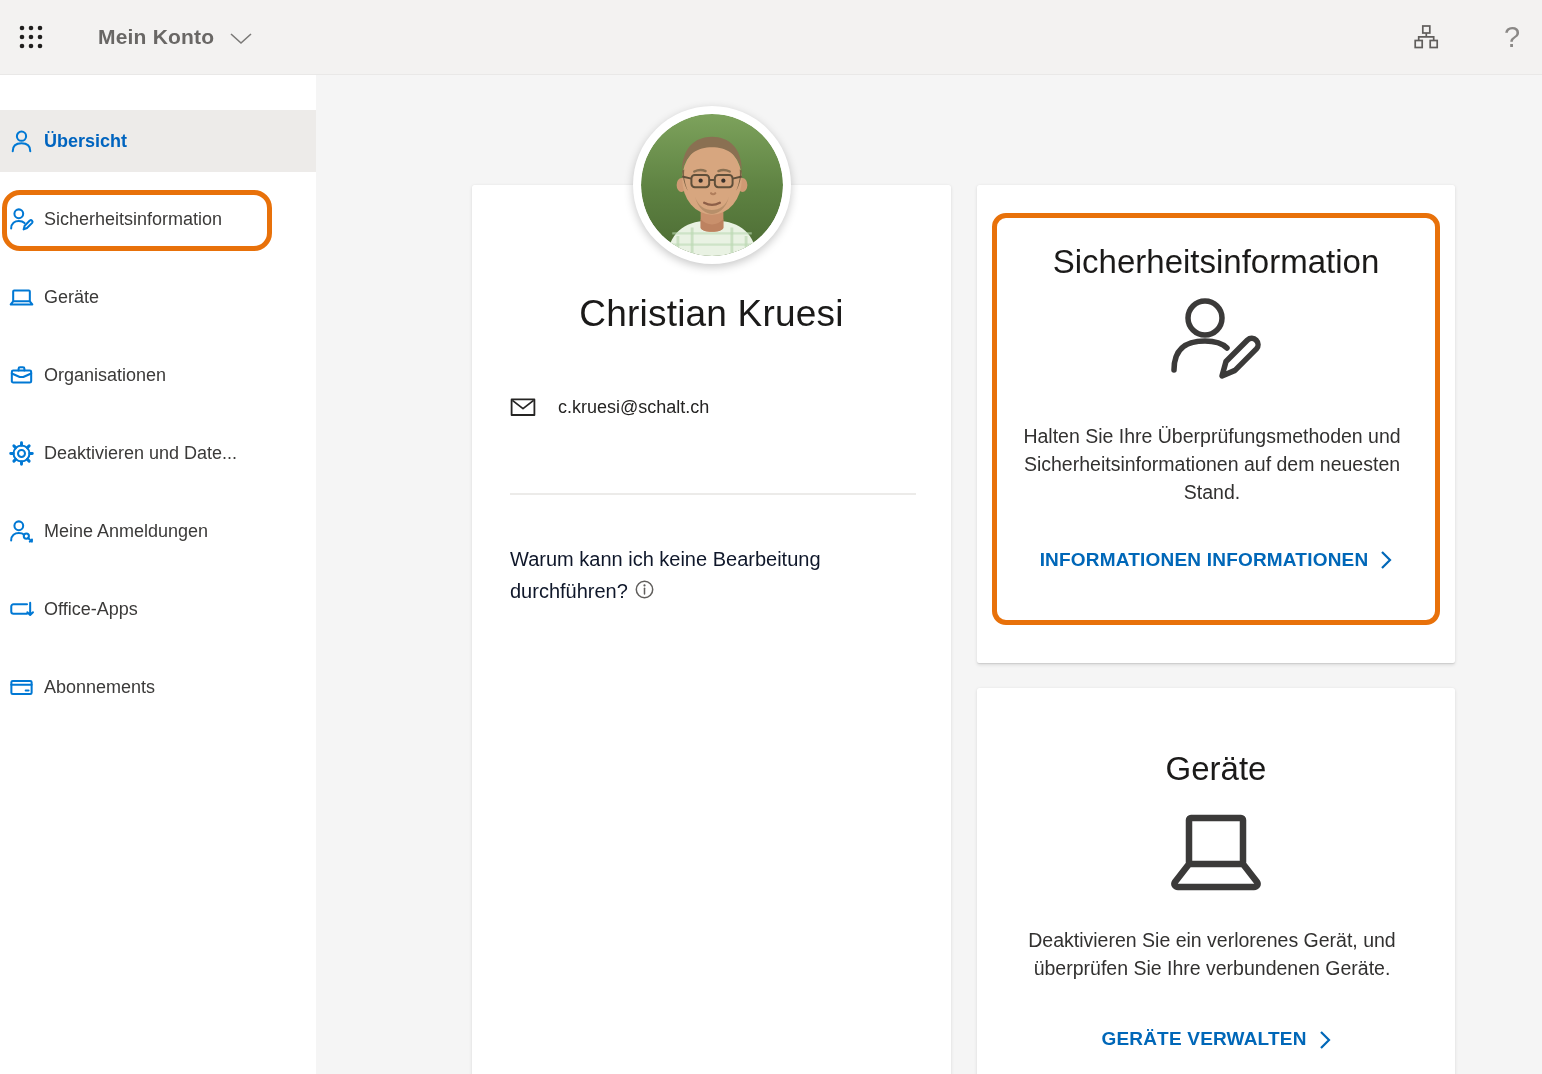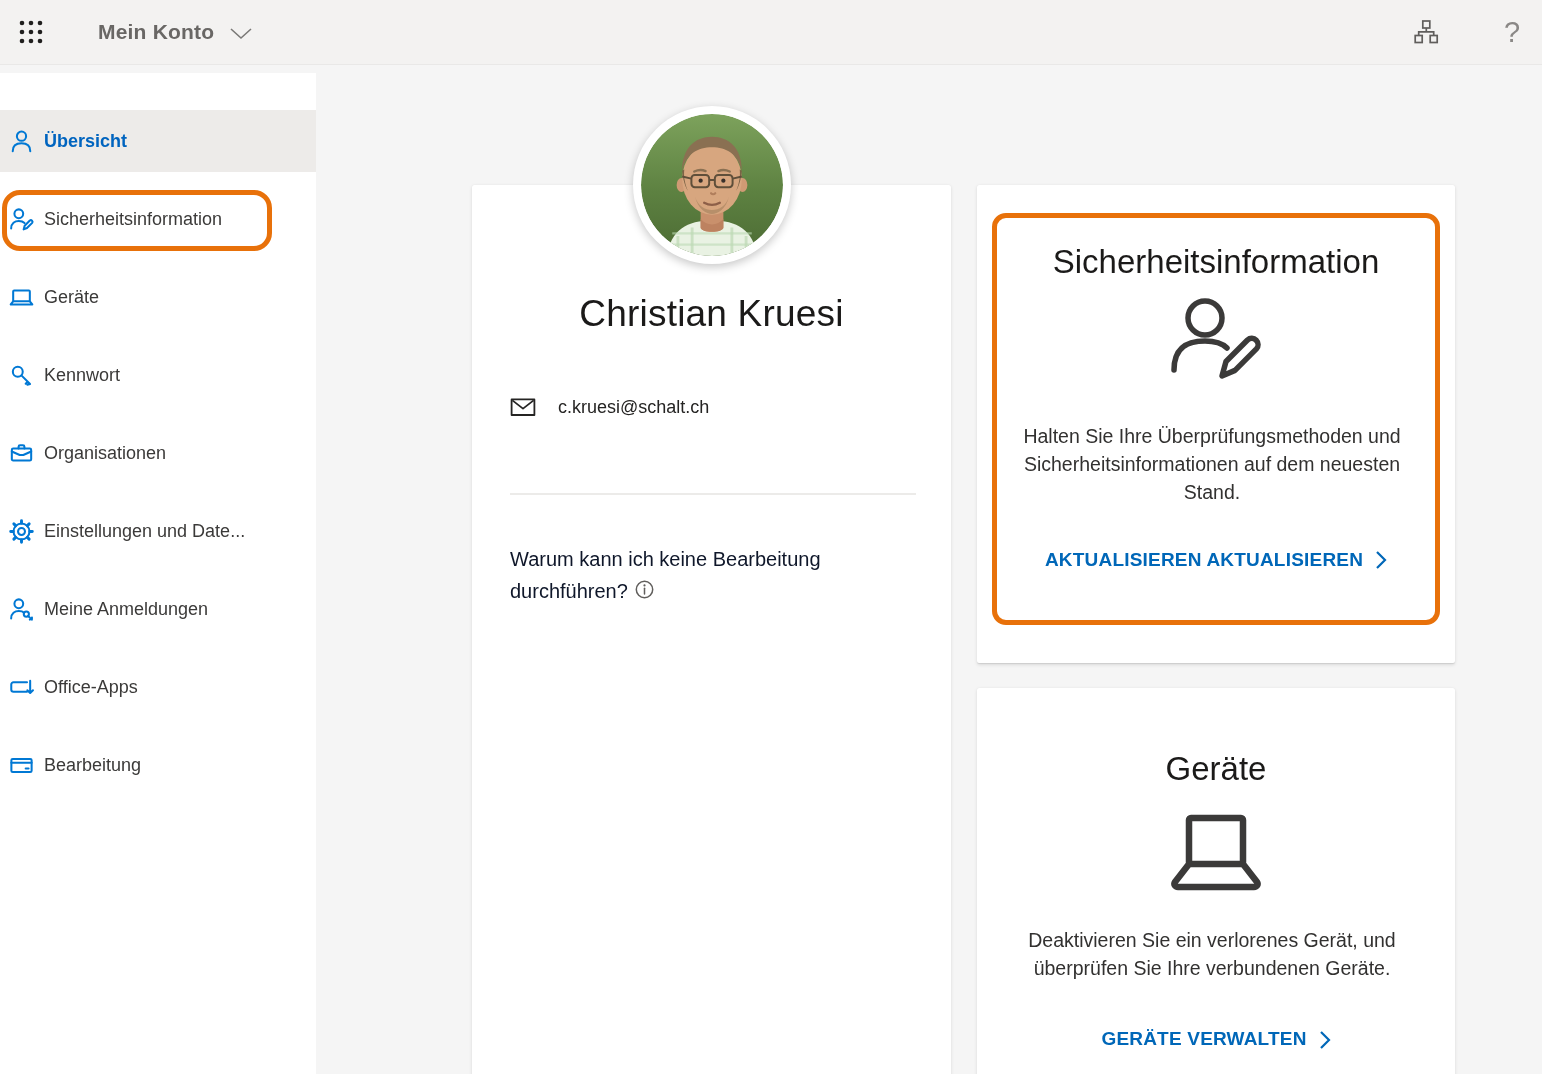--- a/index.html
+++ b/index.html
@@ -6,21 +6,21 @@
   html, body { width: 1542px; height: 1074px; overflow: hidden; }
   body {
     font-family: "Liberation Sans", sans-serif;
     background: #f5f5f5;
     color: #323130;
     position: relative;
   }
 
   
   .topbar {
-    position: absolute; top: 0; left: 0; right: 0; height: 65px;
+    position: absolute; top: 0; left: 0; right: 0; height: 75px;
     background: #f3f2f1;
     display: flex; align-items: center;
     border-bottom: 1px solid rgba(0,0,0,0.04);
     z-index: 20;
   }
   .waffle-btn {
     width: 50px; height: 50px; margin-left: 6px;
     display: flex; align-items: center; justify-content: center;
     cursor: pointer; border: none; background: transparent;
   }
@@ -219,31 +219,20 @@
         <svg width="27" height="27" viewBox="0 0 24 24">
           <g fill="none" stroke="#0078d4" stroke-width="1.8" stroke-linecap="round" stroke-linejoin="round">
             <rect x="4.6" y="5.8" width="14.8" height="9.6" rx="0.8"></rect>
             <path d="M4.6 15.4 L2.4 18.2 H21.6 L19.4 15.4"></path>
           </g>
         </svg>
       </span>
       <span class="nav-label">Geräte</span>
     </div>
 
-    <div class="nav-item">
-      <span class="nav-icon">
-        <svg width="27" height="27" viewBox="0 0 24 24">
-          <g fill="none" stroke="#0078d4" stroke-width="1.8" stroke-linecap="round" stroke-linejoin="round">
-            <circle cx="8.7" cy="8.7" r="4.4"></circle>
-            <path d="M11.9 11.9 L19.6 19.6 M19.6 19.6 L17.2 20.3 M17.5 17.5 L15.7 19.3"></path>
-          </g>
-        </svg>
-      </span>
-      <span class="nav-label">Kennwort</span>
-    </div>
 
     <div class="nav-item">
       <span class="nav-icon">
         <svg width="27" height="27" viewBox="0 0 24 24">
           <g fill="none" stroke="#0078d4" stroke-width="1.8" stroke-linecap="round" stroke-linejoin="round">
             <rect x="3.4" y="7.6" width="17.2" height="10.6" rx="1.2"></rect>
             <path d="M9.4 7.6 V6 a1.3 1.3 0 0 1 1.3 -1.3 h2.6 a1.3 1.3 0 0 1 1.3 1.3 V7.6"></path>
             <path d="M3.4 10.2 L10.4 13.3 H13.6 L20.6 10.2"></path>
           </g>
         </svg>
@@ -257,21 +246,21 @@
           <g fill="none" stroke="#0078d4" stroke-width="1.8">
             <circle cx="12" cy="12" r="7.1"></circle>
             <circle cx="12" cy="12" r="3.1"></circle>
           </g>
           <g stroke="#0078d4" stroke-width="2.6" stroke-linecap="round">
             <path d="M19.3 12 H21.6 M12 19.3 V21.6 M4.7 12 H2.4 M12 4.7 V2.4"></path>
             <path d="M17.2 17.2 L18.8 18.8 M6.8 17.2 L5.2 18.8 M6.8 6.8 L5.2 5.2 M17.2 6.8 L18.8 5.2"></path>
           </g>
         </svg>
       </span>
-      <span class="nav-label">Einstellungen und Date...</span>
+      <span class="nav-label">Deaktivieren und Date...</span>
     </div>
 
     <div class="nav-item">
       <span class="nav-icon">
         <svg width="27" height="27" viewBox="0 0 24 24">
           <g fill="none" stroke="#0078d4" stroke-width="1.8" stroke-linecap="round" stroke-linejoin="round">
             <circle cx="9.6" cy="6.9" r="3.9"></circle>
             <path d="M2.8 20 C2.8 15.3 6.1 13.4 9.6 13.4 C11.5 13.4 13.2 13.9 14.4 14.9"></path>
             <circle cx="16.3" cy="16.1" r="2.3"></circle>
             <path d="M17.9 17.7 L21.2 21 M21.2 21 L21.3 19.2 M19.5 19.3 L19.4 21"></path>
@@ -295,21 +284,21 @@
 
     <div class="nav-item">
       <span class="nav-icon">
         <svg width="27" height="27" viewBox="0 0 24 24">
           <g fill="none" stroke="#0078d4" stroke-width="1.8" stroke-linecap="round" stroke-linejoin="round">
             <rect x="3" y="6.2" width="18" height="11.6" rx="1.2"></rect>
             <path d="M3 9.6 H21 M15.7 14.7 H18.3"></path>
           </g>
         </svg>
       </span>
-      <span class="nav-label">Bearbeitung</span>
+      <span class="nav-label">Abonnements</span>
     </div>
 
   </div>
   <div class="ring-sidebar"></div>
 </nav>
 
 <main class="main">
 
   <section class="card profile-card">
     <div class="avatar-wrap">
@@ -395,21 +384,21 @@
       <svg width="102" height="100" viewBox="0 0 102 100">
         <g fill="none" stroke="#3b3a39" stroke-width="5.5" stroke-linecap="round" stroke-linejoin="round">
           <circle cx="40" cy="23" r="17"></circle>
           <path d="M9 75 C9 51 24 46 40 46 C49 46 57 48 62 53"></path>
           <path d="M57 81 L61 66.5 L82.5 45 A6.3 6.3 0 0 1 91.4 53.9 L70 75.4 Z"></path>
         </g>
       </svg>
     </div>
     <p class="card-desc">Halten Sie Ihre Überprüfungsmethoden und Sicherheitsinformationen auf dem neuesten Stand.</p>
     <a class="card-link">
-      <span>AKTUALISIEREN AKTUALISIEREN</span>
+      <span>INFORMATIONEN INFORMATIONEN</span>
       <span>
         <svg width="12" height="20" viewBox="0 0 12 20">
           <polyline points="2,2 10,10 2,18" fill="none" stroke="#0067b8" stroke-width="2.2"></polyline>
         </svg>
       </span>
     </a>
   </section>
 
   <section class="card devices-card">
     <h2 class="card-title">Geräte</h2>

